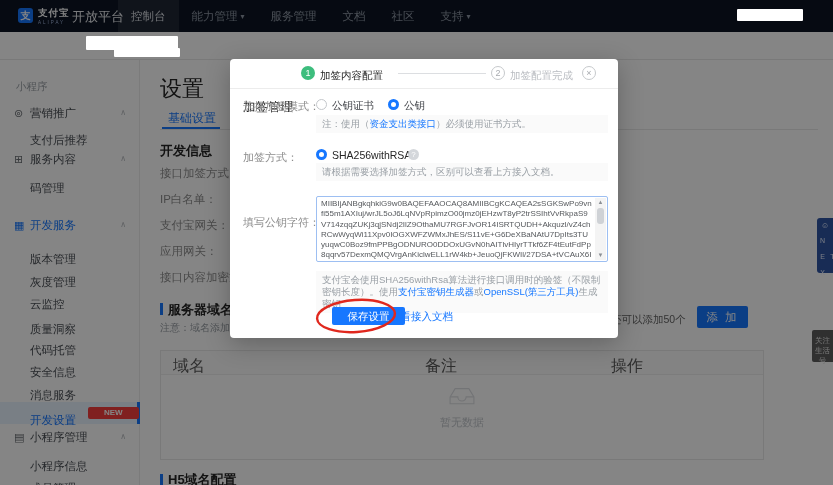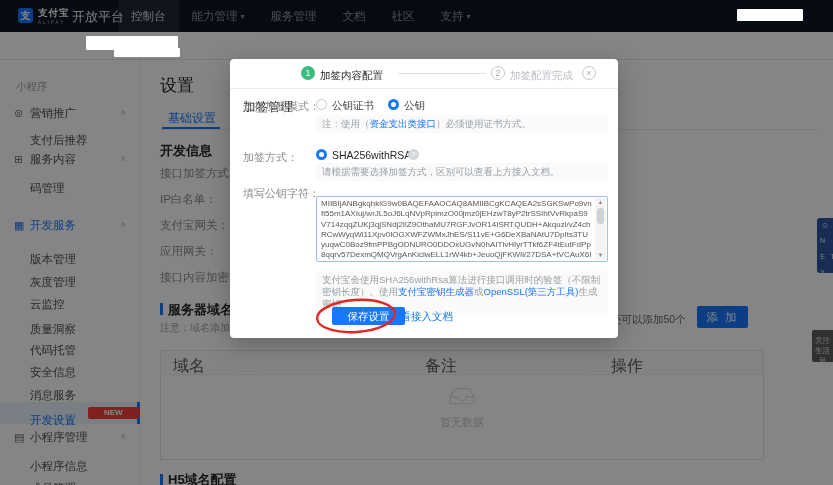--- a/index.html
+++ b/index.html
@@ -38,21 +38,21 @@
   .sb-row.leaf .sb-label { left:30px;margin-top:7px; }
   .sb-row .sb-arrow { position:absolute; right:14px; top:0; font-size:8px; color:#b6babf; }
   .sb-row.blue .sb-label, .sb-row.blue .sb-ico { color:#1677ff; }
   .sb-row.selected { background:#e9f3ff; border-right:3px solid #1677ff; }
   .sb-row.selected .sb-label { color:#1677ff; }
   .badge-new { position:absolute; left:88px; top:5px; height:12px; line-height:12px; padding:0 16px;
     background:#f53f3f; color:#fff; font-size:8px; font-weight:bold; border-radius:2px; }
 
   
   .content { position:absolute; left:141px; top:60px; width:692px; height:425px; background:#fff; }
-  .pg-title { position:absolute; left:19px; top:14px; font-size:17px; color:#262626; font-weight:500; }
+  .pg-title { position:absolute; left:19px; top:14px; font-size:22px; color:#262626; font-weight:500; }
   .tab { position:absolute; left:27px; top:50px; font-size:12px; color:#1677ff; cursor:pointer; }
   .tab-underline { position:absolute; left:21px; top:67px; width:58px; height:2px; background:#1677ff; }
   .tab-divider { position:absolute; left:19px; top:69px; width:658px; height:1px; background:#e9e9e9; }
   .sec-title { position:absolute; font-size:13px; color:#262626; font-weight:bold; }
   .fld-label { position:absolute; left:19px; font-size:11.5px; color:#8c8c8c; }
   .blue-bar { position:absolute; width:3px; height:12px; background:#1677ff; }
   .note-sm { position:absolute; font-size:10px; color:#9aa0a6; }
   .quota { position:absolute; left:470px; top:253px; font-size:10.5px; color:#666; }
   .btn-add { position:absolute; left:556px; top:246px; width:51px; height:22px; background:#1677ff; color:#fff;
     font-size:11.5px; text-align:center; line-height:22px; border-radius:2px; cursor:pointer; letter-spacing:2px; }
@@ -292,21 +292,21 @@
     <div class="m-note" style="top:56px">
       <span>注：使用（</span><a>资金支出类接口</a><span>）必须使用证书方式。</span>
     </div>
 
     <div class="m-label" style="top:91px">加签方式：</div>
     <div class="radio sel" style="left:86px;top:90px"></div>
     <div class="radio-lbl" style="left:102px;top:90px;color:#262626">SHA256withRSA</div>
     <div class="help-q" style="left:178px;top:90px">?</div>
     <div class="m-note" style="top:104px">请根据需要选择加签方式，区别可以查看上方接入文档。</div>
 
-    <div class="m-label" style="top:127px">填写公钥字符：</div>
+    <div class="m-label" style="top:156px">填写公钥字符：</div>
     <div class="key-box">
       <div class="key-text">MIIBIjANBgkqhkiG9w0BAQEFAAOCAQ8AMIIBCgKCAQEA2sSGKSwPo9vnfi55m1AXIuj/wrJL5oJ6LqNVpRpimzO00jmz0jEHzwT8yP2trSSIhtVvRkpaS9V714zqqZUKj3qjSNdj2IlZ9OthaMU7RGFJvOR14ISRTQUDH+Akquzl/vZ4chRCwWyqWi11Xpv0IOGXWFZWMxJhES/S11vE+G6DeXBaNAtU7DpIts3TUyuqwC0Boz9fmPPBgODNURO0DDOxUGvN0hAITlvHIyrTTkf6ZF4tEutFdPp8qqrv57DexmQMQVrgAnKiclwELL1rW4kb+JeuoQjFKWIl/27DSA+tVCAuX6IwFRGtSJ0ezDkhKE1QM7j4X6wQlC6ZQIDAQAB</div>
       <div class="key-scroll">
         <div class="ks-arrow" style="top:0">▲</div>
         <div class="ks-thumb"></div>
         <div class="ks-arrow" style="bottom:0">▼</div>
       </div>
     </div>
     <div class="m-note" style="top:212px">
       <span>支付宝会使用SHA256withRsa算法进行接口调用时的验签（不限制密钥长度）。使用</span><a>支付宝密钥生成器</a><span>或</span><a>OpenSSL(第三方工具)</a><span>生成密钥</span>

